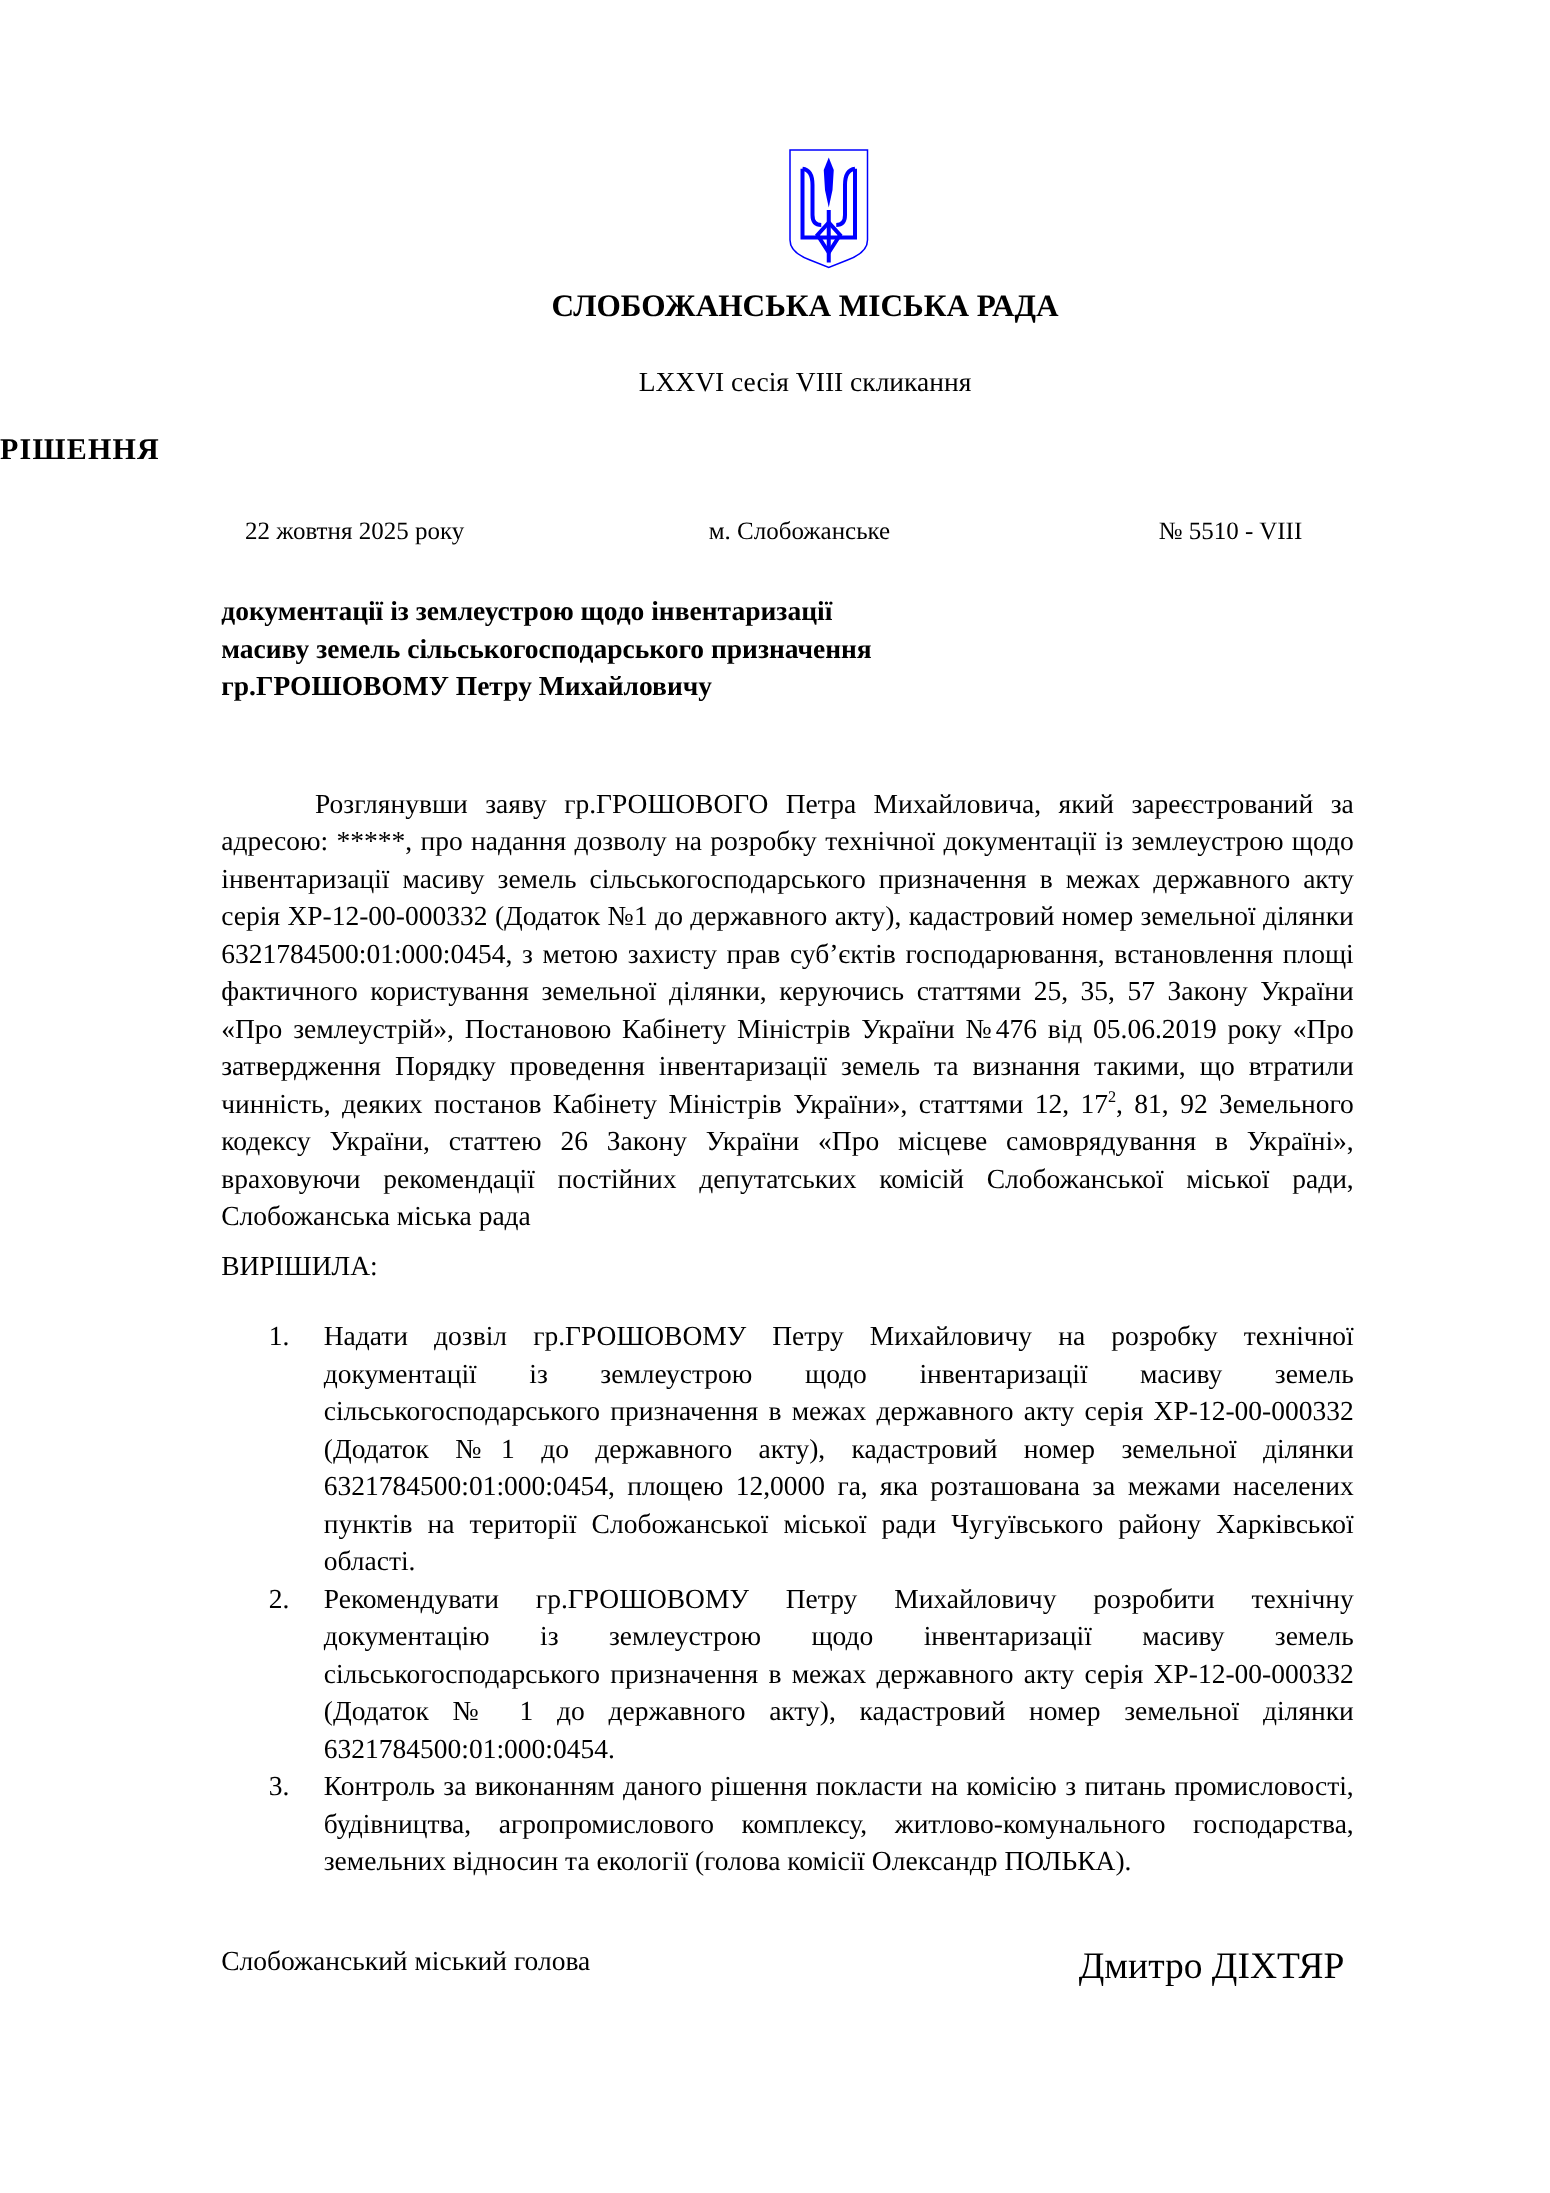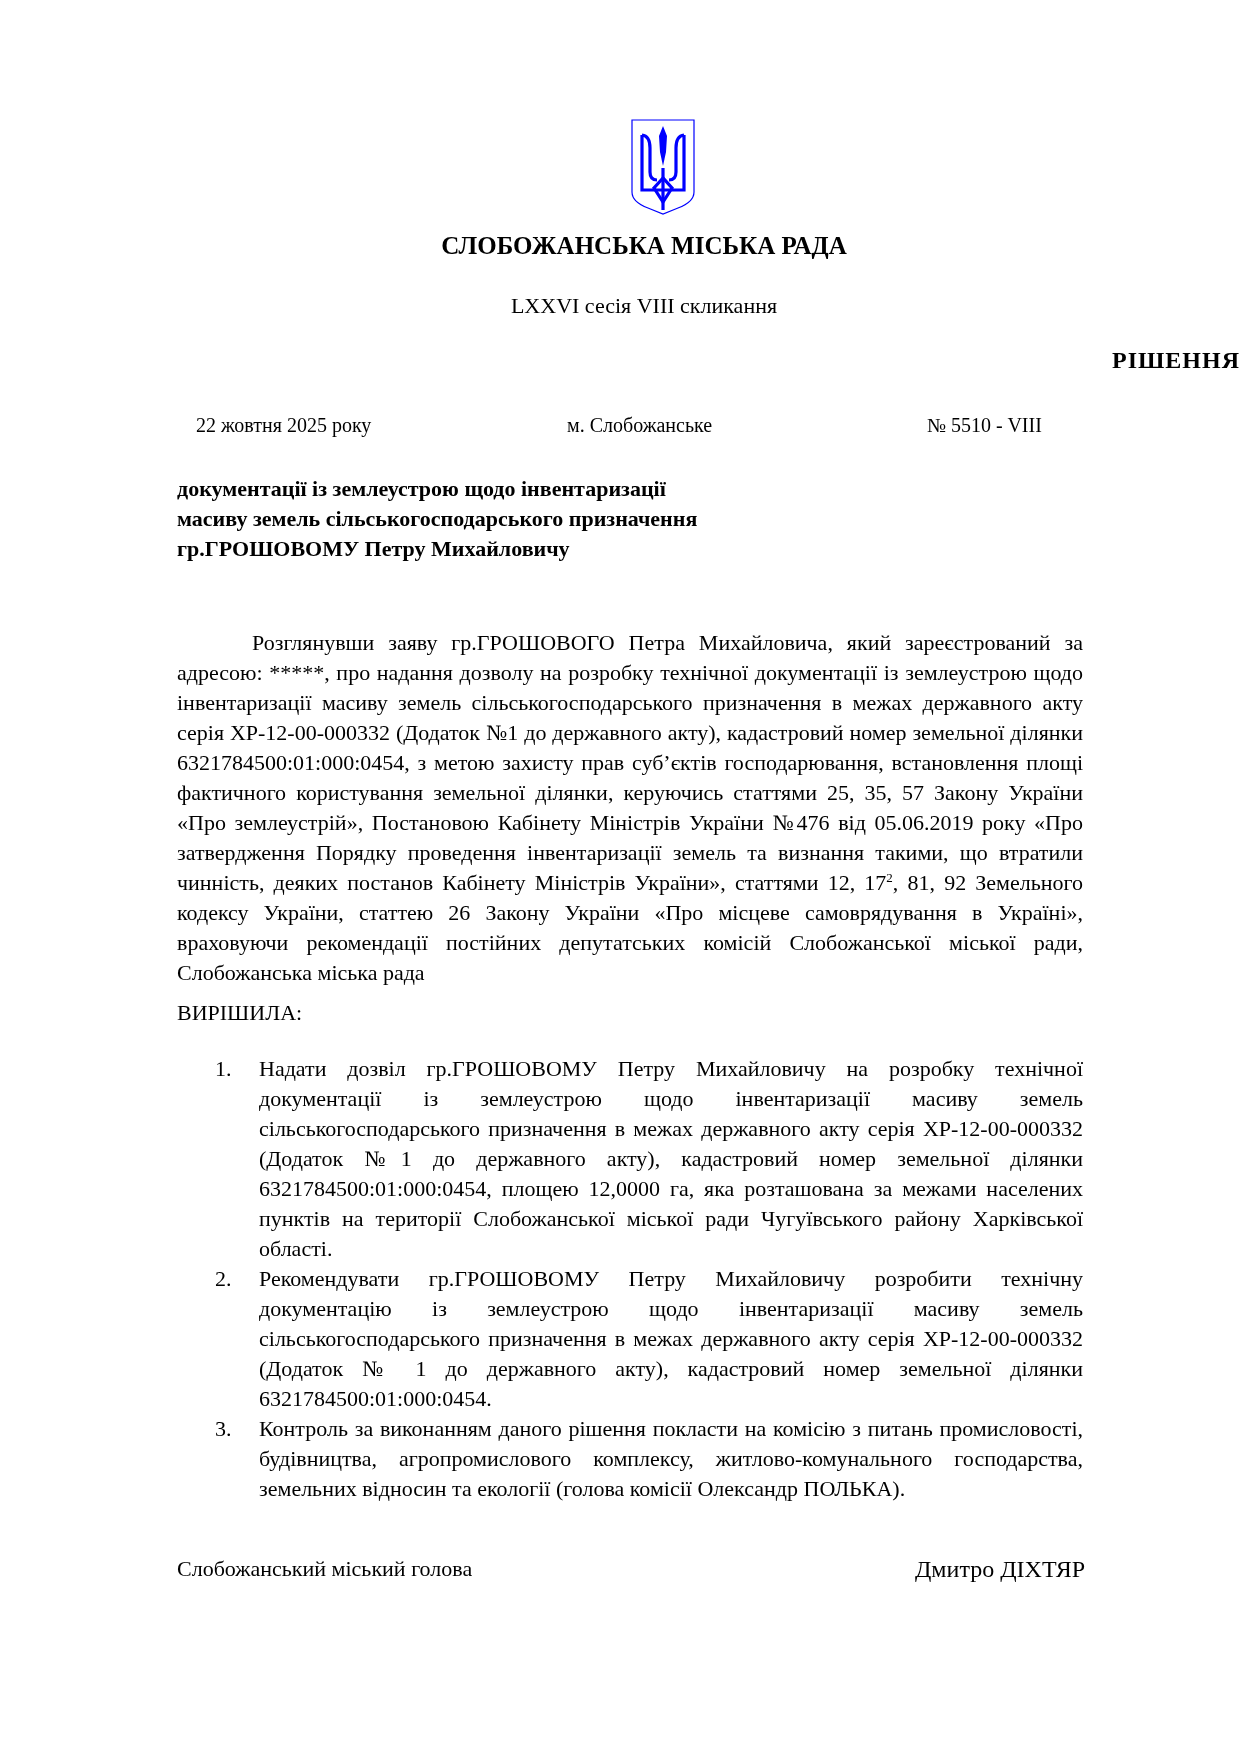--- a/index.html
+++ b/index.html
@@ -5,38 +5,38 @@
   html, body { margin: 0; padding: 0; background: #ffffff; }
   body { width: 1240px; height: 1754px; position: relative; overflow: hidden;
          font-family: "Liberation Serif", "DejaVu Serif", serif; color: #000; }
   .page { position: absolute; left: 0; top: 0; width: 1240px; height: 1754px; }
   .emblem { position: absolute; left: 630px; top: 118px; width: 66px; height: 98px; }
   .header { position: absolute; left: 0; width: 1240px; text-align: center; padding-left: 24px; }
   .h-title { font-weight: bold; font-size: 25px; line-height: 30px; }
   .h1 { top: 231px; }
   .h2 { top: 260px; }
   .h3 { top: 291px; font-size: 22px; font-weight: normal; }
-  .decision { position: absolute; left: 0; width: 1240px; top: 347px; text-align: right;
+  .decision { position: absolute; left: 0; width: 1240px; top: 347px; text-align: left;
               font-weight: bold; font-size: 24px; letter-spacing: 1px; }
   .meta-row { position: absolute; top: 412px; font-size: 20px; line-height: 26px; }
   .meta-date { left: 196px; }
   .meta-city { left: 567px; }
   .meta-num { left: 927px; }
   .subject { position: absolute; left: 177px; top: 474px; width: 620px;
              font-weight: bold; font-size: 22px; line-height: 30px; }
   .body-text { position: absolute; left: 177px; width: 906px; font-size: 22px; line-height: 30px;
                text-align: justify; }
   .intro { top: 628px; text-indent: 75px; }
   .resolved { position: absolute; left: 177px; top: 1000px; font-size: 22px; }
   .list { position: absolute; left: 177px; top: 1054px; width: 906px; margin: 0; padding: 0;
           list-style: none; font-size: 22px; line-height: 30px; }
   .list li { position: relative; padding-left: 82px; text-align: justify; }
   .list li .num { position: absolute; left: 38px; top: 0; }
   .sig-title { position: absolute; left: 177px; top: 1556px; font-size: 22px; font-family: Liberation Serif, serif; }
-  .sig-name { position: absolute; left: 915px; top: 1556px; font-size: 24px; }
+  .sig-name { position: absolute; left: 863px; top: 1556px; font-size: 30px; }
   sup { font-size: 13px; line-height: 0; }
 </style>
 </head>
 <body>
 
 <div class="page">
 
   <svg class="emblem" viewBox="0 0 66 98" xmlns="http://www.w3.org/2000/svg">
     <path d="M2 2 H64 V74 Q64 84 48 90 L33 96 L18 90 Q2 84 2 74 Z" fill="none" stroke="#0000ff" stroke-width="1.2"></path>
     <g fill="none" stroke="#0000ff" stroke-width="3.2">

